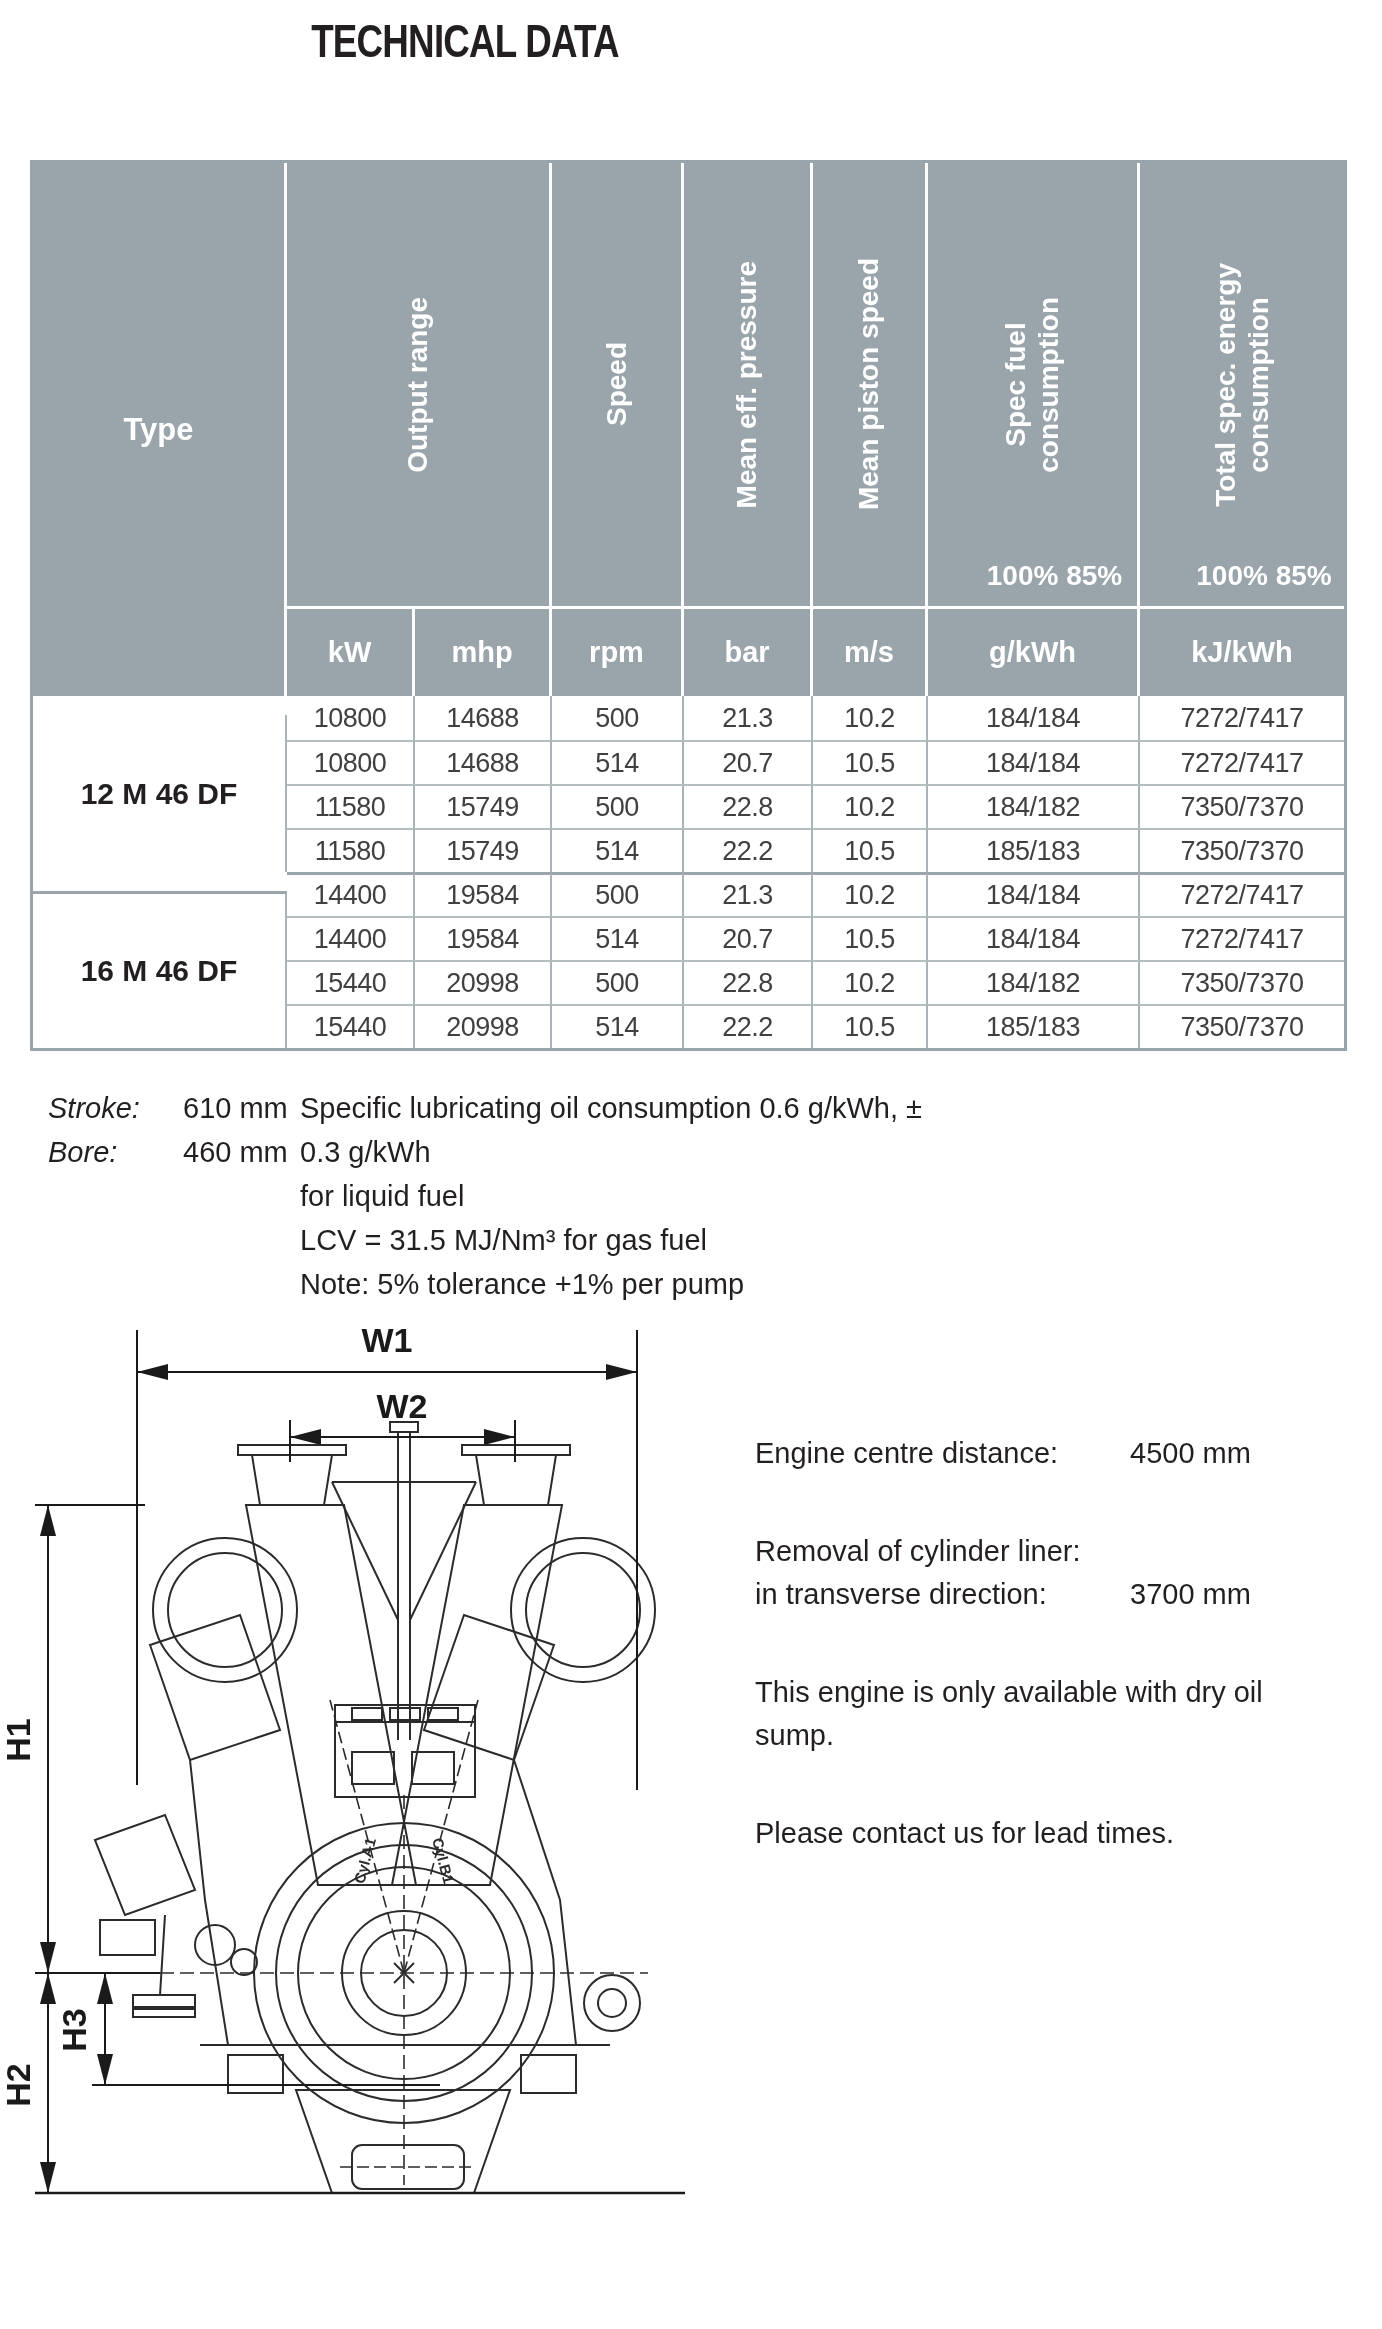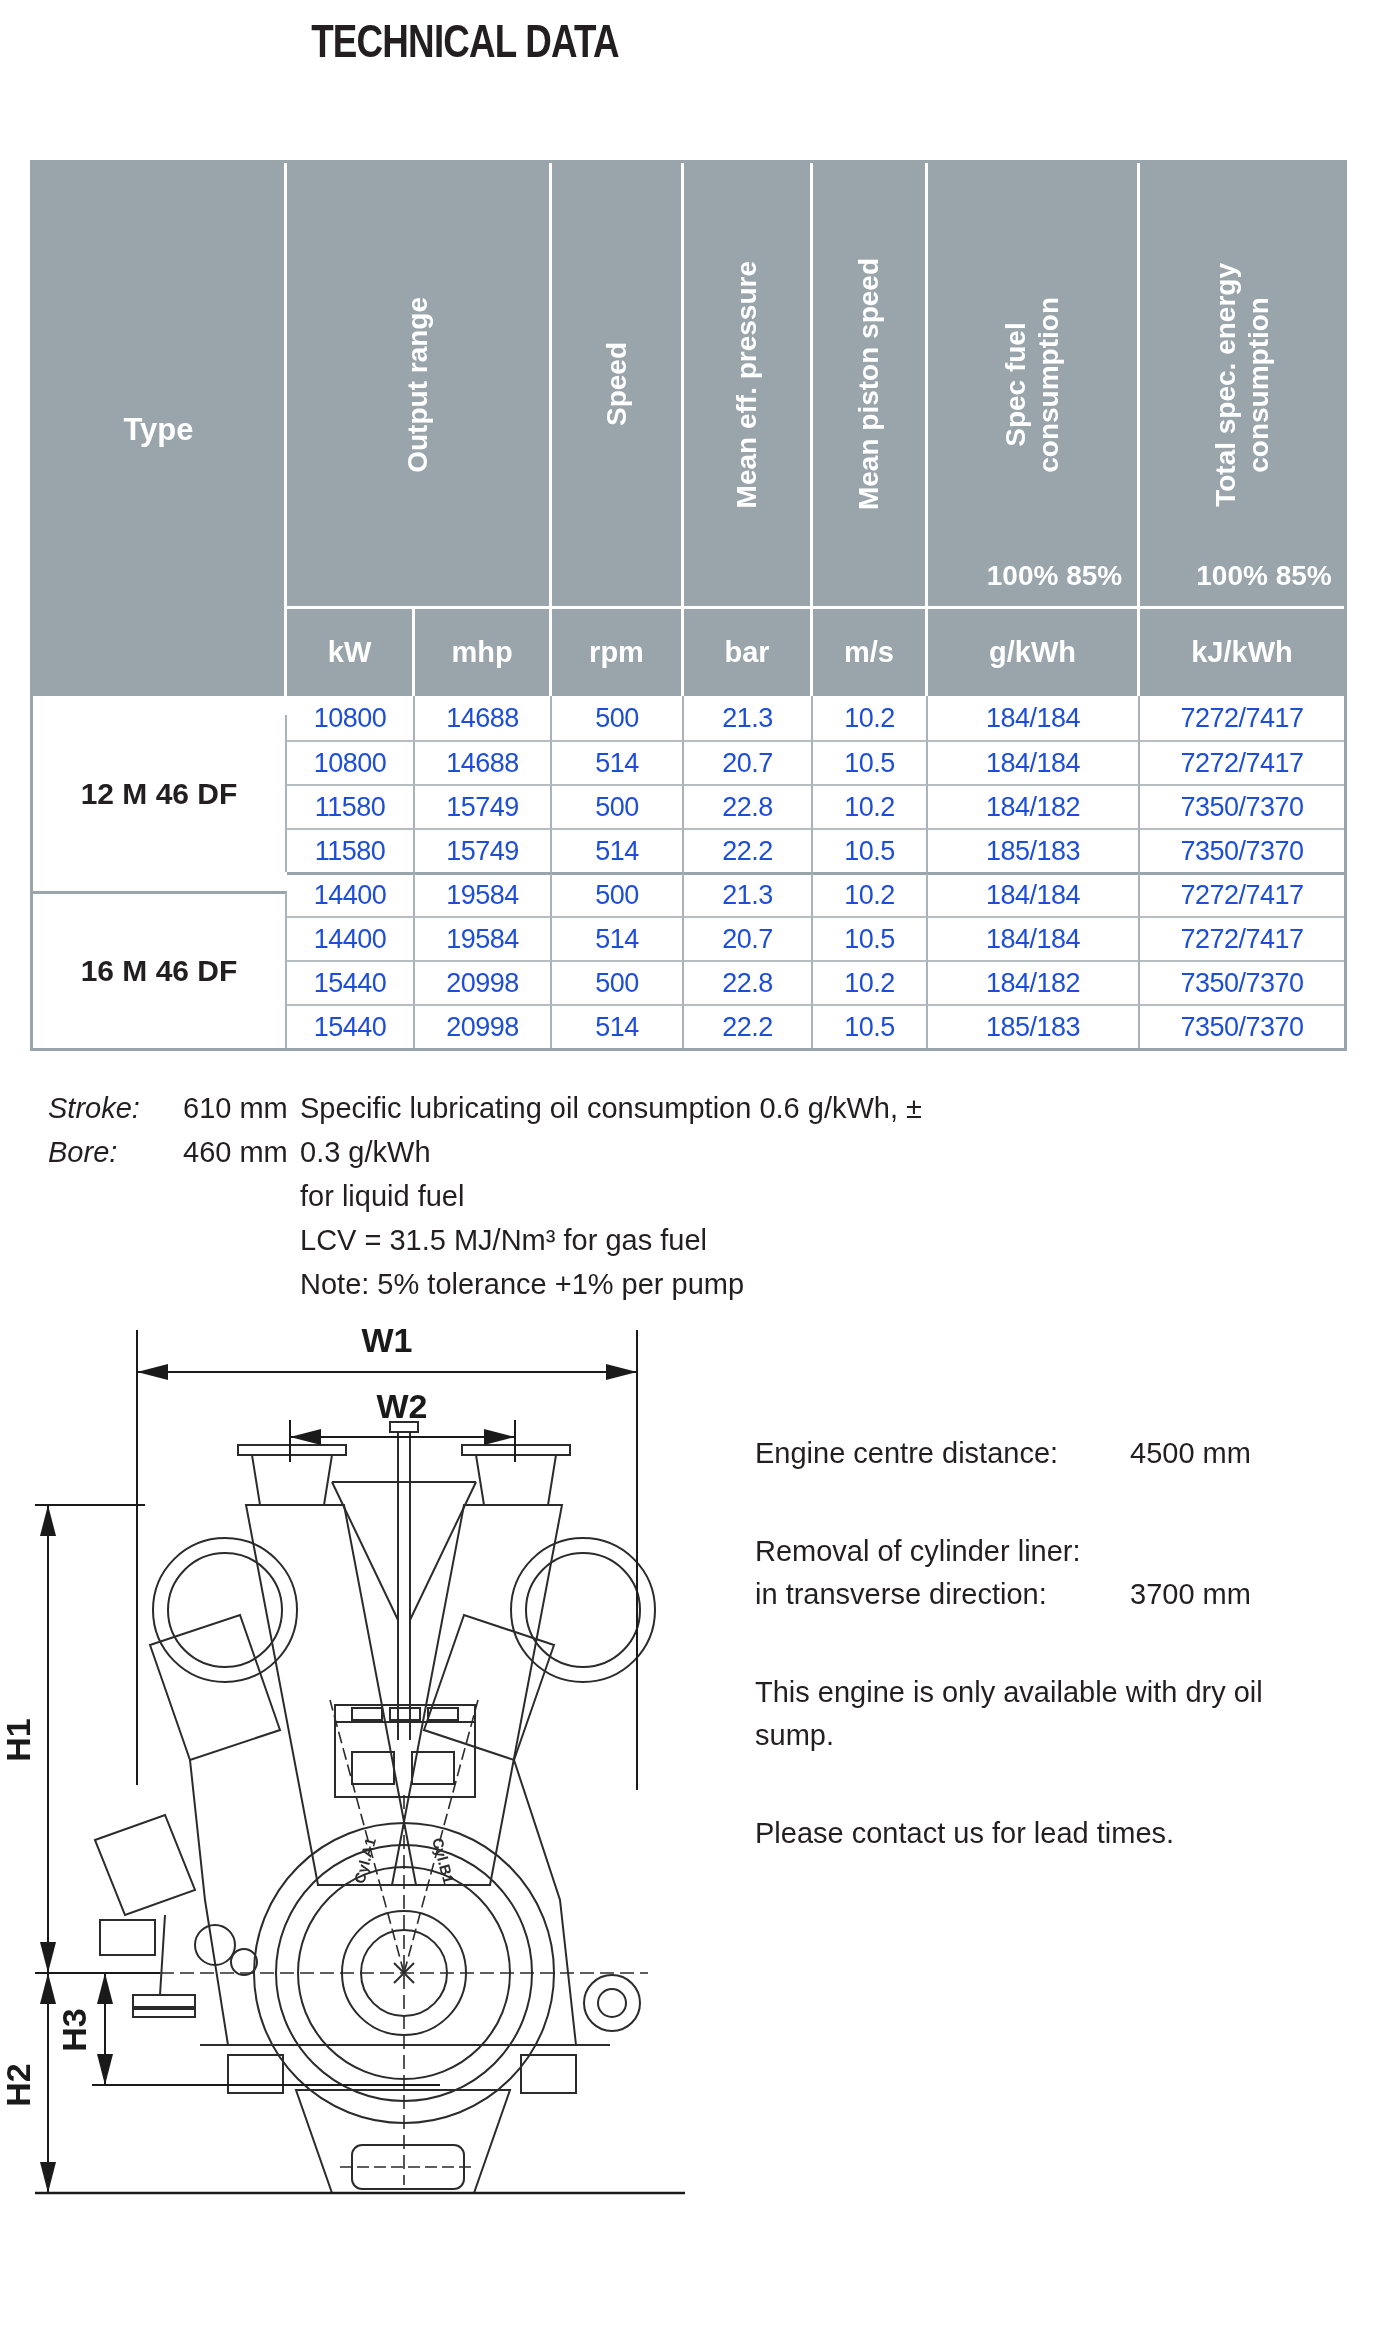--- a/index.html
+++ b/index.html
@@ -19,21 +19,21 @@
   .hc.last{border-right:none;}
   .hc.units-cell{border-top:3px solid #fff;font-size:29px;}
   .type-h{font-size:31px;}
   .vt{writing-mode:vertical-rl;transform:rotate(180deg);font-size:28px;
       line-height:1.18;text-align:center;}
   .load{position:absolute;bottom:14px;left:0;right:0;text-align:center;
         font-size:28px;font-weight:bold;padding-left:44px;}
   .type-cell{background:#fff;border-right:2px solid #aab3b8;font-weight:bold;
              font-size:30px;color:#231f20;margin-top:19px;}
   .data-cell{background:#fff;border-top:2px solid #b6bdc1;border-right:2px solid #aab3b8;
-             font-size:27px;letter-spacing:-0.5px;color:#1d4ed8;}
+             font-size:27px;letter-spacing:-0.5px;color:#404040;}
   .data-cell.first-row{border-top:none;}
   .data-cell.last-col{border-right:none;}
   .group-start{border-top:3px solid #99a4ab !important;}
   
   .specs{position:absolute;left:30px;top:1086px;width:260px;font-size:29px;line-height:44px;}
   .spec-row{display:flex;}
   .spec-row .lbl{width:135px;padding-left:18px;flex:none;font-style:italic;}
   .notes{position:absolute;left:300px;top:1086px;width:640px;font-size:29px;line-height:44px;}
   
   .info{position:absolute;left:755px;top:1432px;width:590px;font-size:29px;line-height:43px;}

